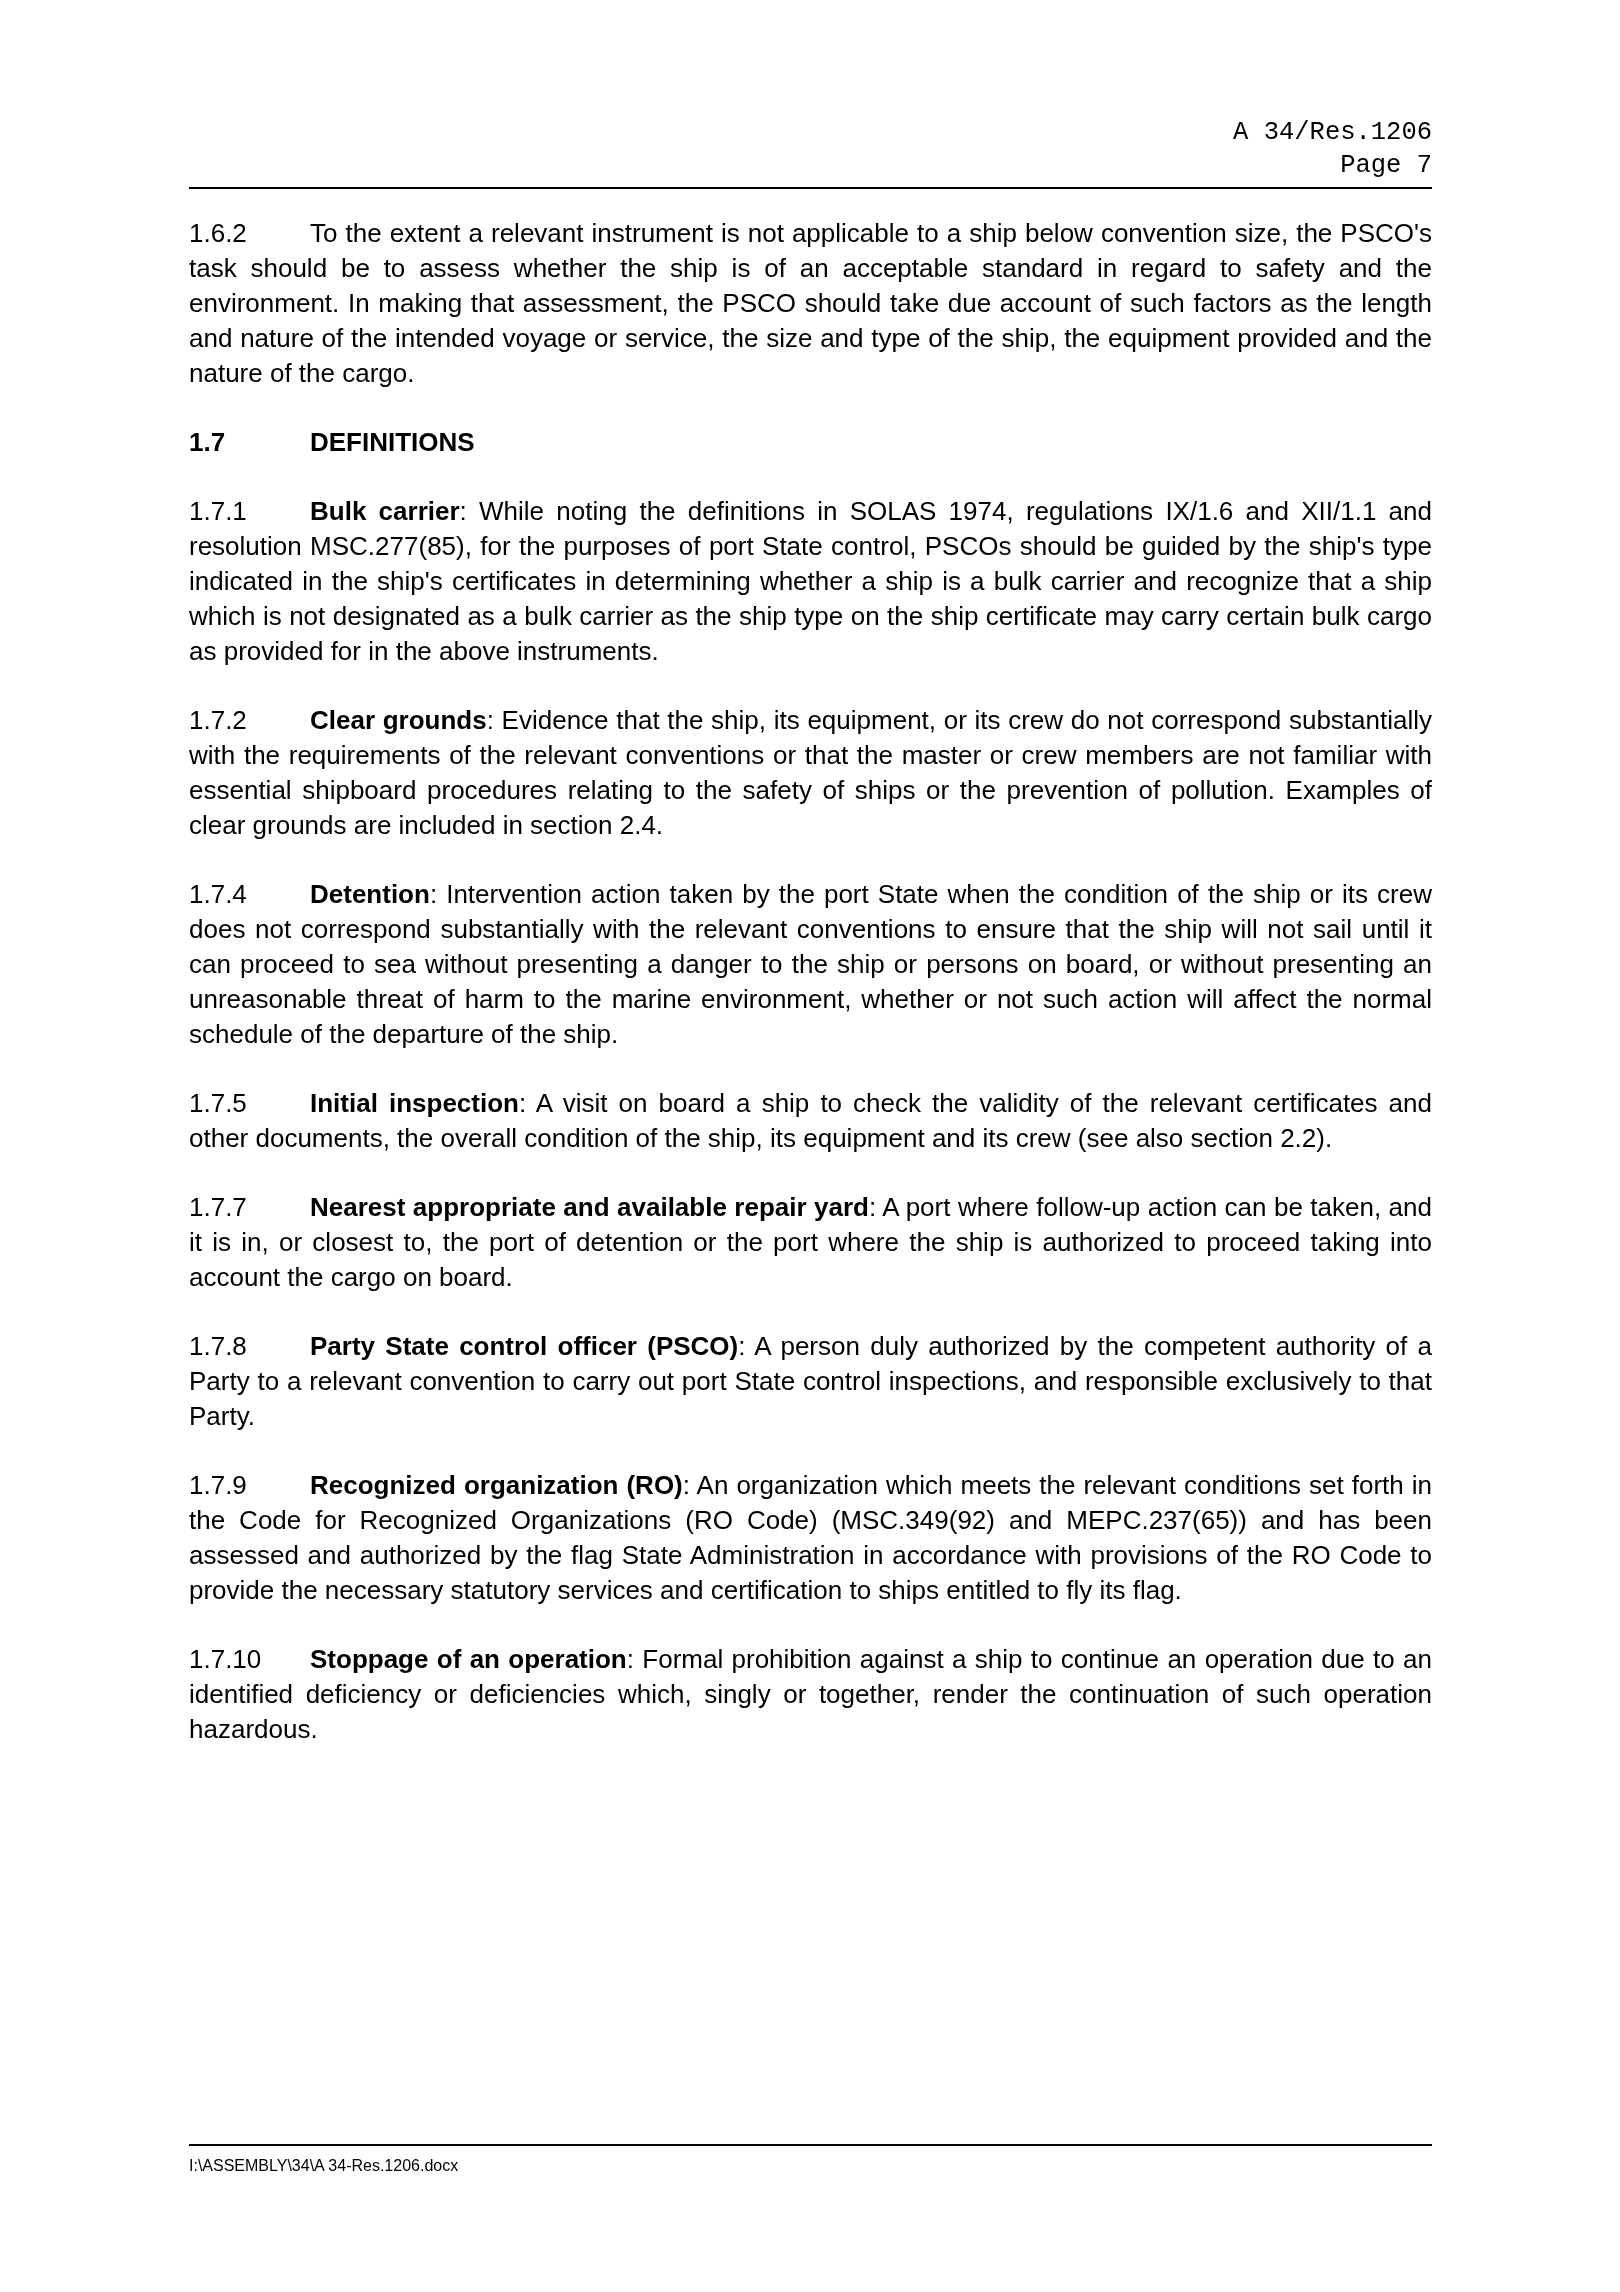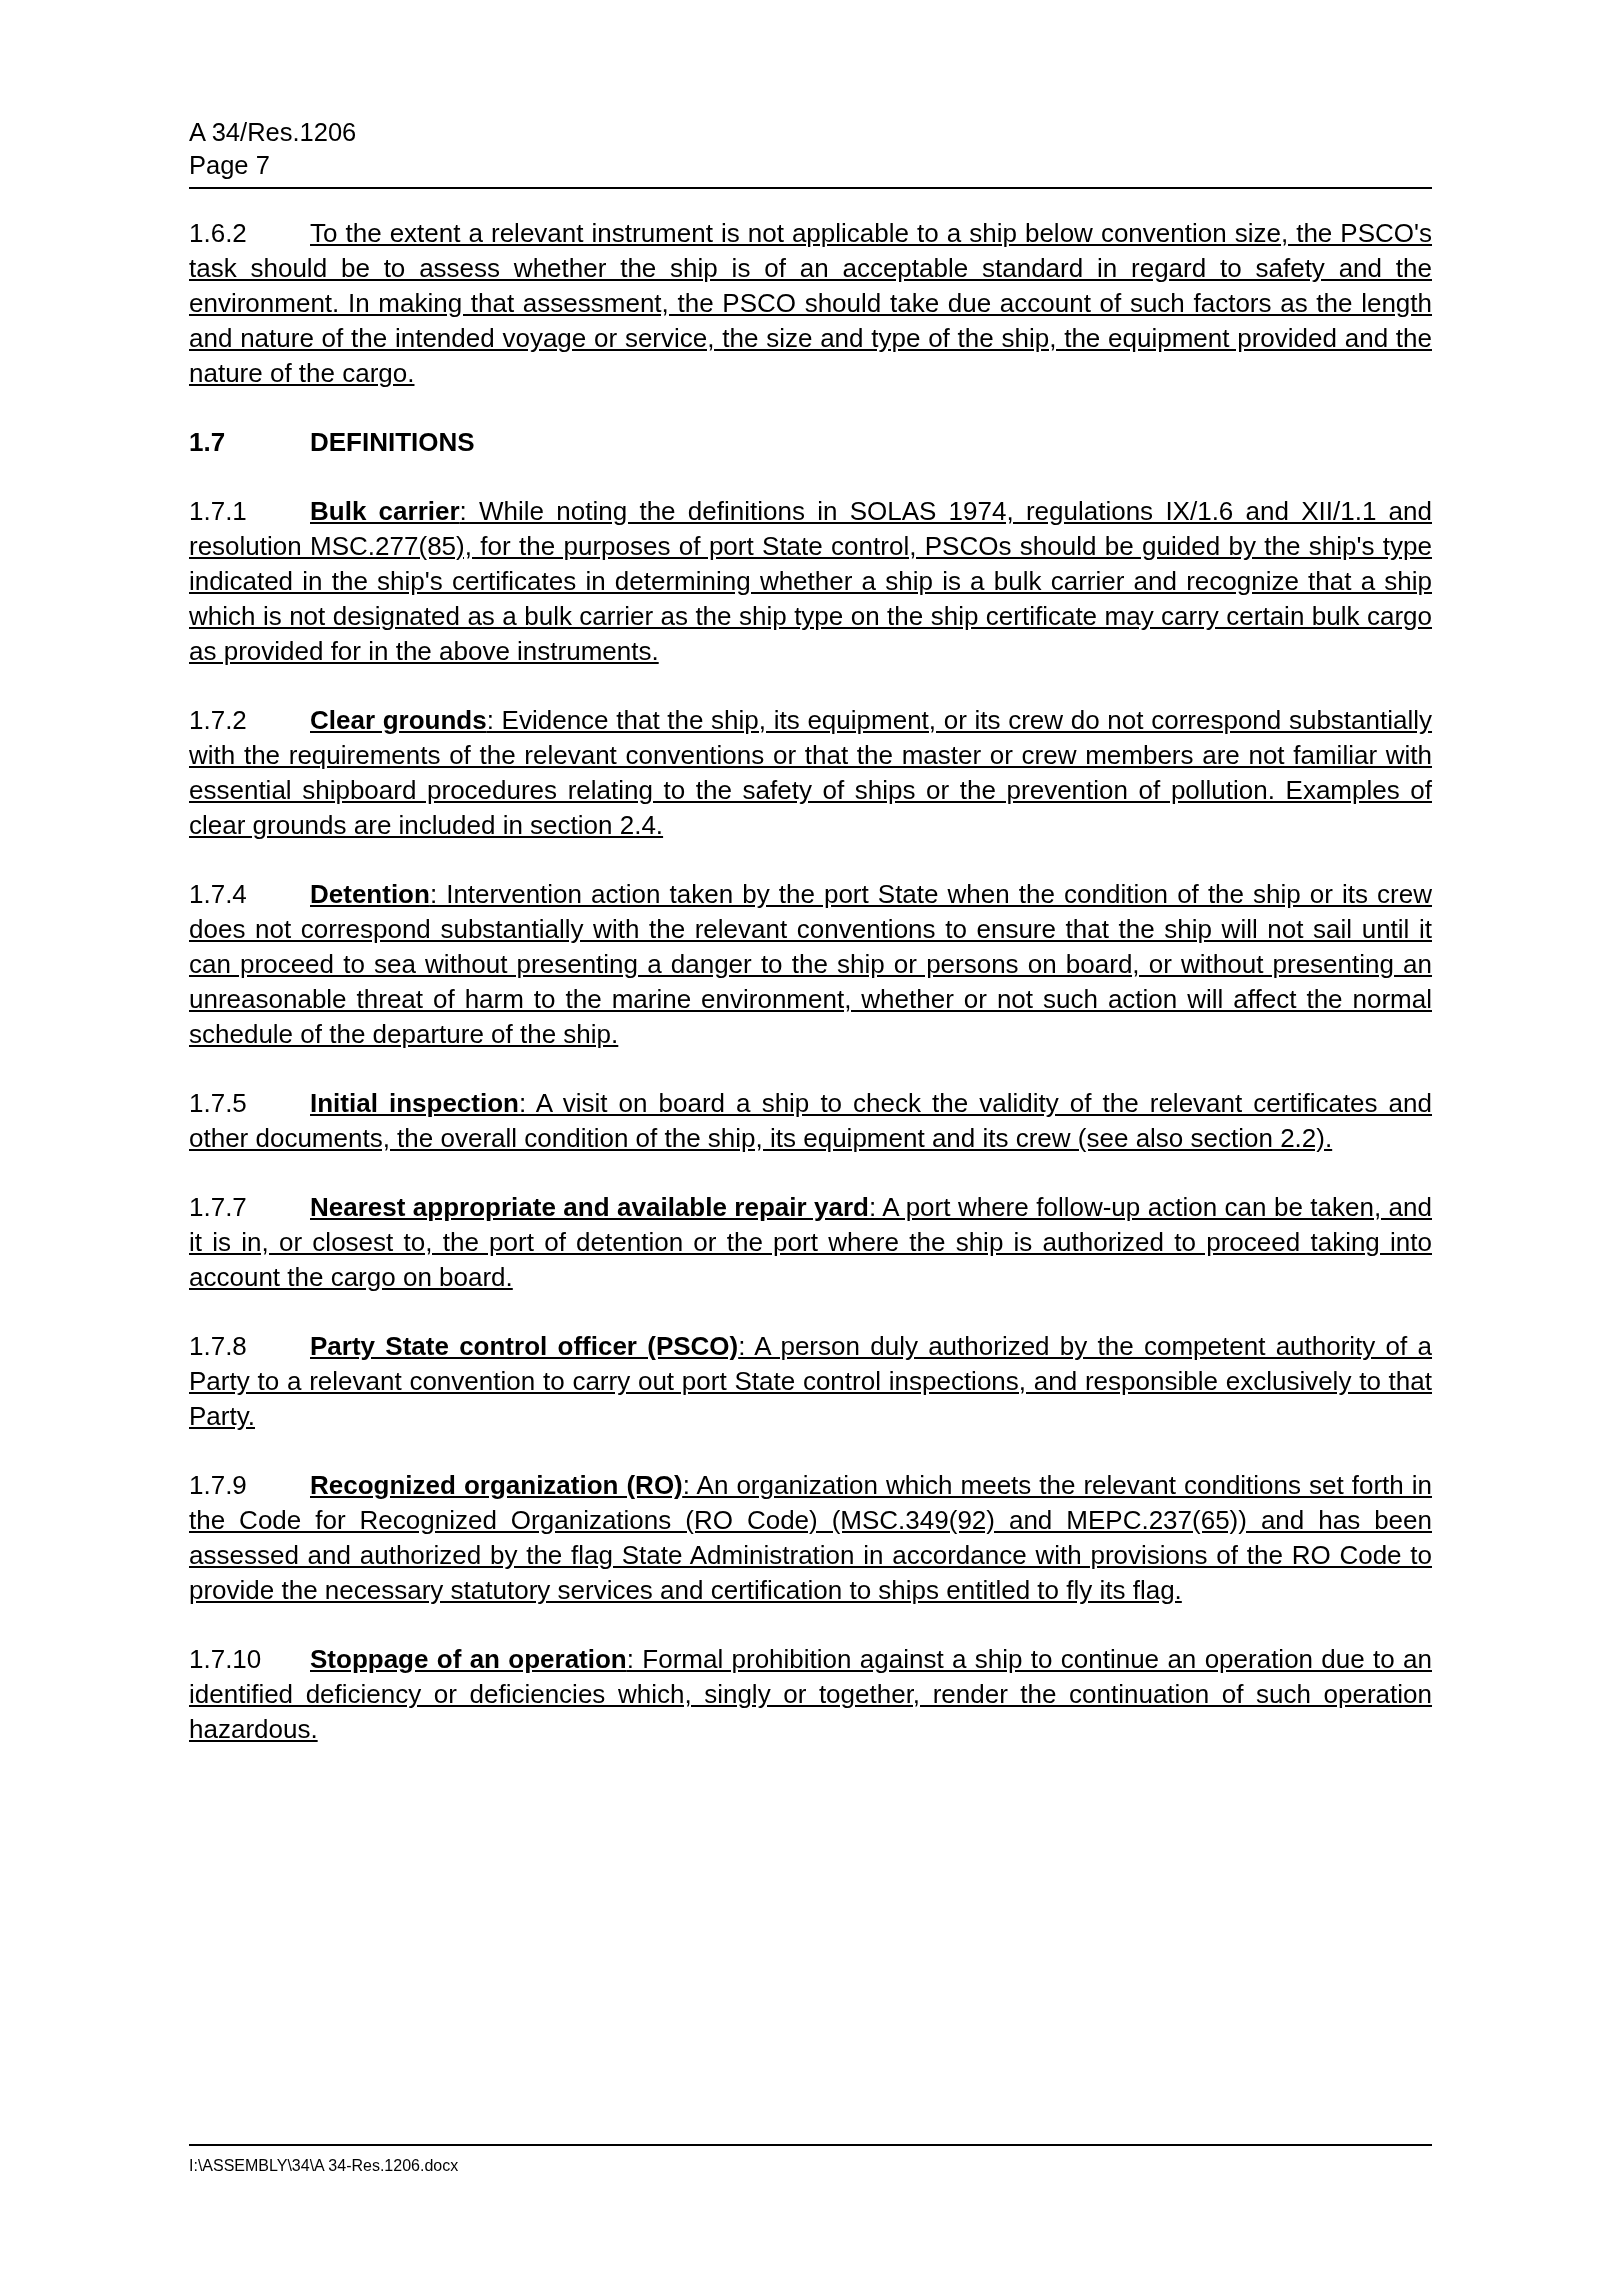--- a/index.html
+++ b/index.html
@@ -20,44 +20,44 @@
       left: 189px;
       top: 0;
       width: 1243px;
       height: 2293px;
     }
     .header {
       position: absolute;
       left: 0;
       top: 116px;
       width: 1243px;
-      text-align: left;
+      text-align: right;
       font-size: 25.5px;
       line-height: 33px;
+      font-family: Liberation Mono, monospace;
     }
     .header-rule {
       position: absolute;
       left: 0;
       top: 187px;
       width: 1243px;
       height: 0;
       border-top: 2px solid #000;
     }
     .body {
       position: absolute;
       left: 0;
       top: 216px;
       width: 1243px;
       font-size: 26px;
       line-height: 35px;
     }
     .para {
       text-align: justify;
       margin: 0 0 34px 0;
-      text-decoration: underline;
     }
     .para .num {
       display: inline-block;
       width: 121px;
     }
     .para .term {
       font-weight: bold;
     }
     .section-heading {
       font-weight: bold;

